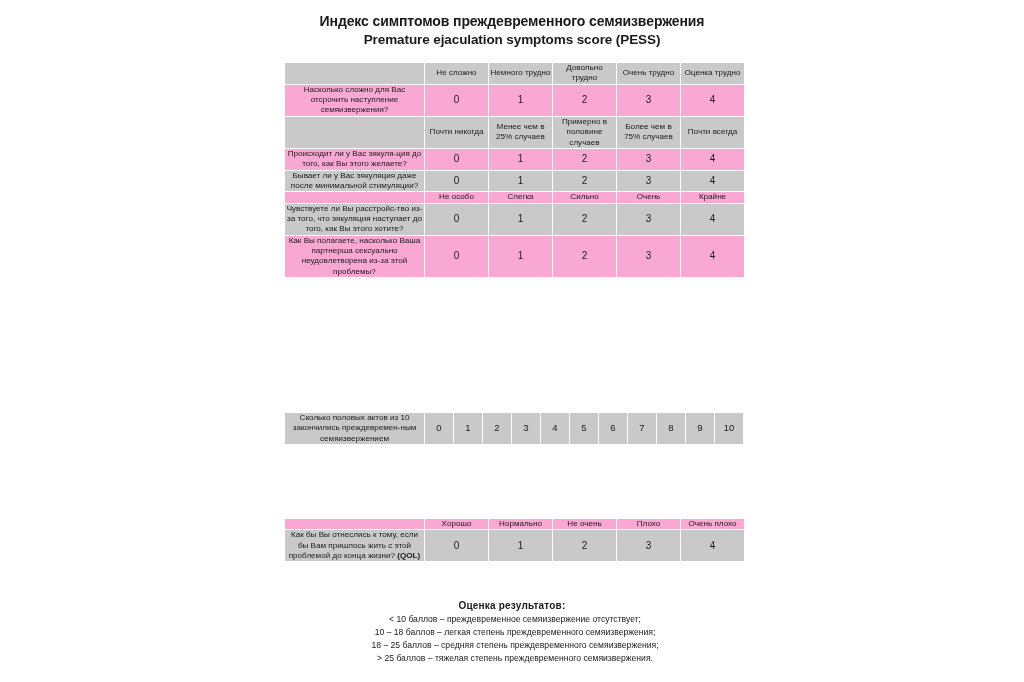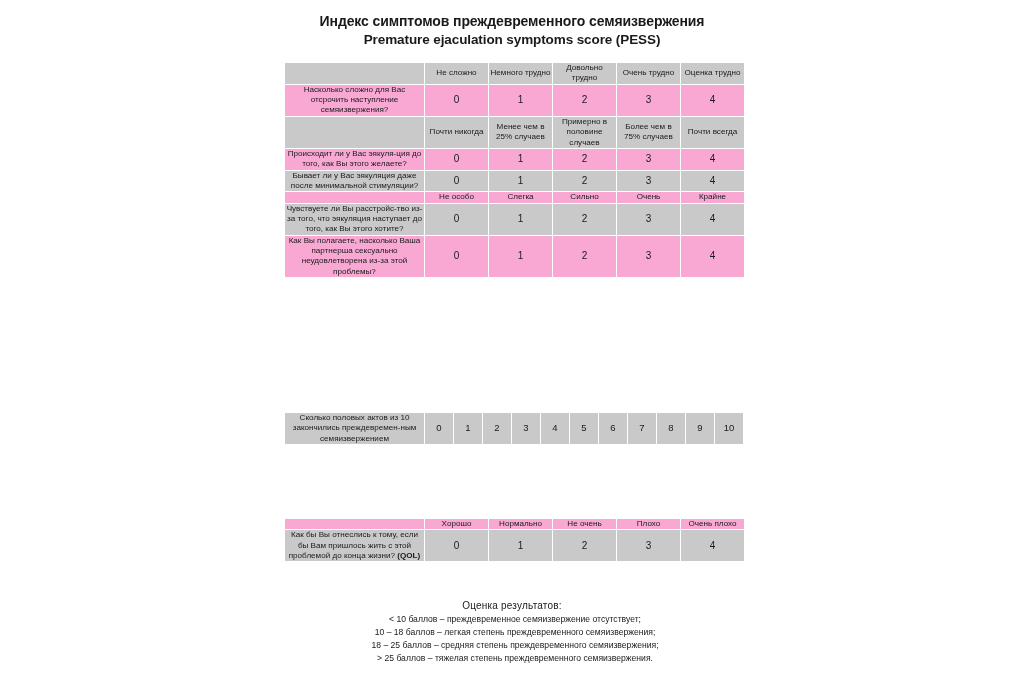--- a/index.html
+++ b/index.html
@@ -86,21 +86,21 @@
   
   .footer {
     position: absolute;
     left: 0;
     top: 600px;
     width: 1024px;
     text-align: center;
   }
   .footer-title {
     font-size: 10px;
-    font-weight: normal;
+    font-weight: bold;
     letter-spacing: 0.2px;
     margin-bottom: 2px;
   }
   .footer-line {
     font-size: 8.6px;
     line-height: 1.5;
     margin-left: 6px;
   }
   b.qol { font-weight: bold; }
 </style>

